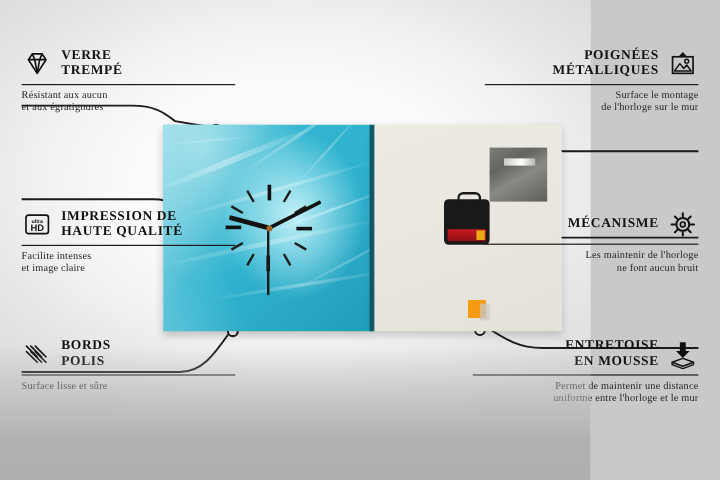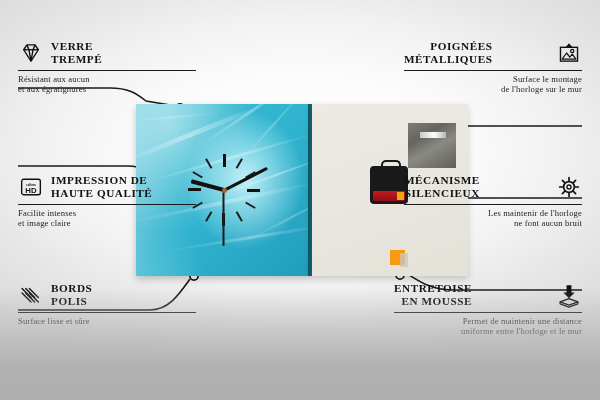--- a/index.html
+++ b/index.html
@@ -2,21 +2,21 @@
 <html><head>
 <meta charset="utf-8">
 <style>
   html,body{margin:0;padding:0;}
   body{
     width:600px;height:400px;overflow:hidden;
     font-family:"Liberation Serif",serif;
     background:#c9c9c9;
   }
   #stage{
-    position:relative;width:600px;height:400px;
+    position:relative;width:492px;height:400px;
     background:
       radial-gradient(ellipse 70% 55% at 50% 38%, #ffffff 0%, #fbfbfb 38%, #f1f1f1 62%, #e6e6e6 80%, #dcdcdc 100%),
       linear-gradient(180deg,#f2f2f2 0%, #f0f0f0 55%, #d2d2d2 78%, #b9b9b9 92%, #b4b4b4 100%);
   }
   #stage:after{
     content:"";position:absolute;left:0;right:0;bottom:0;height:112px;
     background:linear-gradient(180deg,rgba(185,185,185,0) 0%,rgba(178,178,178,.55) 38%,rgba(172,172,172,.9) 72%,rgba(175,175,175,1) 100%);
     pointer-events:none;
   }
 
@@ -61,21 +61,21 @@
   .movement .batt{position:absolute;left:3px;bottom:3px;width:32px;height:10px;background:linear-gradient(180deg,#c7181f,#8d1016);border-radius:1px;}
   .movement .batt u{position:absolute;right:1px;top:1px;width:7px;height:8px;background:#e8a915;display:block;}
   .spacer{position:absolute;left:78px;top:146px;width:15px;height:15px;background:#f59a11;}
   .spacer em{position:absolute;left:10px;top:3px;width:8px;height:14px;background:rgba(200,200,195,.75);display:block;}
 
   
   .callout{position:absolute;width:178px;}
   .callout.left{text-align:left;}
   .callout.right{text-align:right;}
   .cal-head{display:flex;align-items:center;gap:7px;}
-  .callout.right .cal-head{flex-direction:row-reverse;justify-content:space-between;}
+  .callout.right .cal-head{flex-direction:row-reverse;}
   .cal-title{
     font-family:"Liberation Serif",serif;font-weight:bold;font-size:11.2px;
     letter-spacing:.55px;color:#111;line-height:13.4px;text-transform:uppercase;
   }
   .cal-rule{height:1px;background:#1b1b1b;margin:3px 0 3px;width:100%;}
   .cal-sub{
     font-family:"Liberation Serif",serif;font-size:8.6px;color:#242424;
     line-height:10.6px;letter-spacing:.15px;
   }
   .ic{width:26px;height:26px;flex:0 0 26px;display:block;}
@@ -264,21 +264,20 @@
         <g fill="none" stroke="#111" stroke-width="2.1" stroke-linecap="round">
           <path d="M16 4.5 v3.4 M16 24.1 v3.4 M27.5 16 h-3.4 M7.9 16 H4.5
                    M24.1 7.9 l-2.4 2.4 M10.3 21.7 l-2.4 2.4
                    M24.1 24.1 l-2.4-2.4 M10.3 10.3 L7.9 7.9"></path>
         </g>
         <circle cx="16" cy="16" r="6.6" fill="none" stroke="#111" stroke-width="2.1"></circle>
         <circle cx="16" cy="16" r="2.5" fill="none" stroke="#111" stroke-width="1.7"></circle>
       </svg>
       <div>
         <div class="cal-title">MÉCANISME</div>
-        <div class="cal-title">SILENCIEUX</div>
       </div>
     </div>
     <div class="cal-rule"></div>
     <div class="cal-sub">Les maintenir de l'horloge</div>
     <div class="cal-sub">ne font aucun bruit</div>
   </div>
 
   <div class="callout right" style="left:394px;top:282px;width:188px;">
     <div class="cal-head">
       <svg class="ic" viewBox="0 0 32 32">

